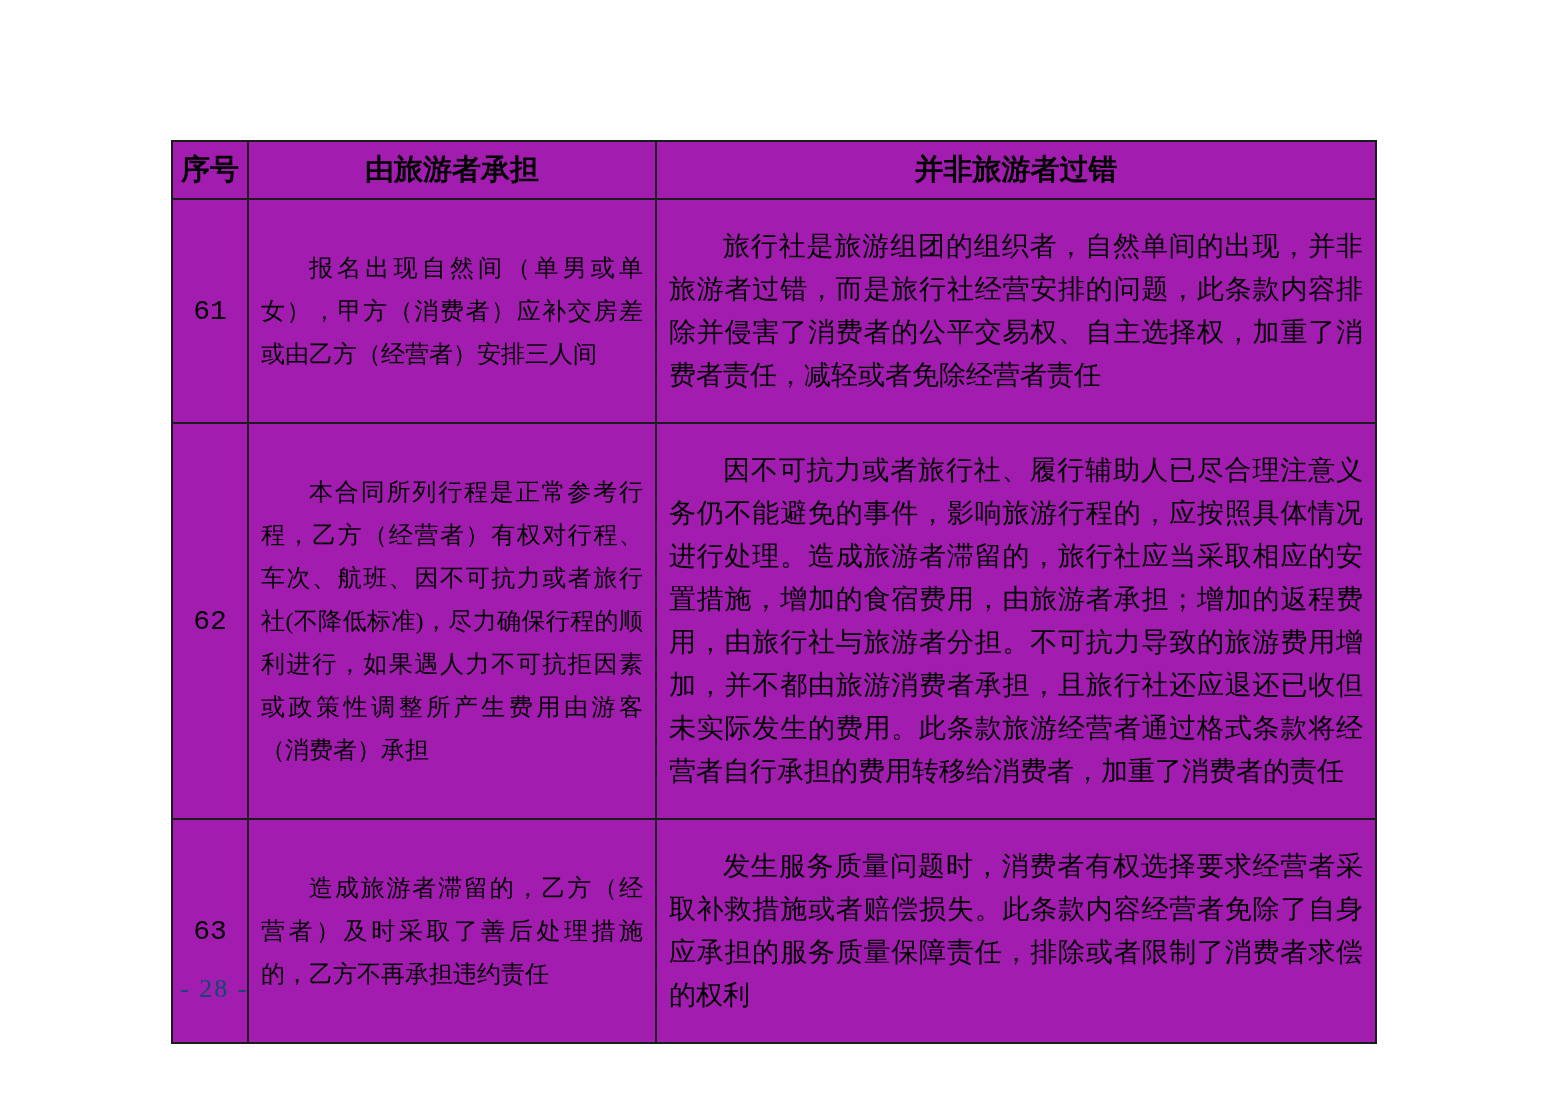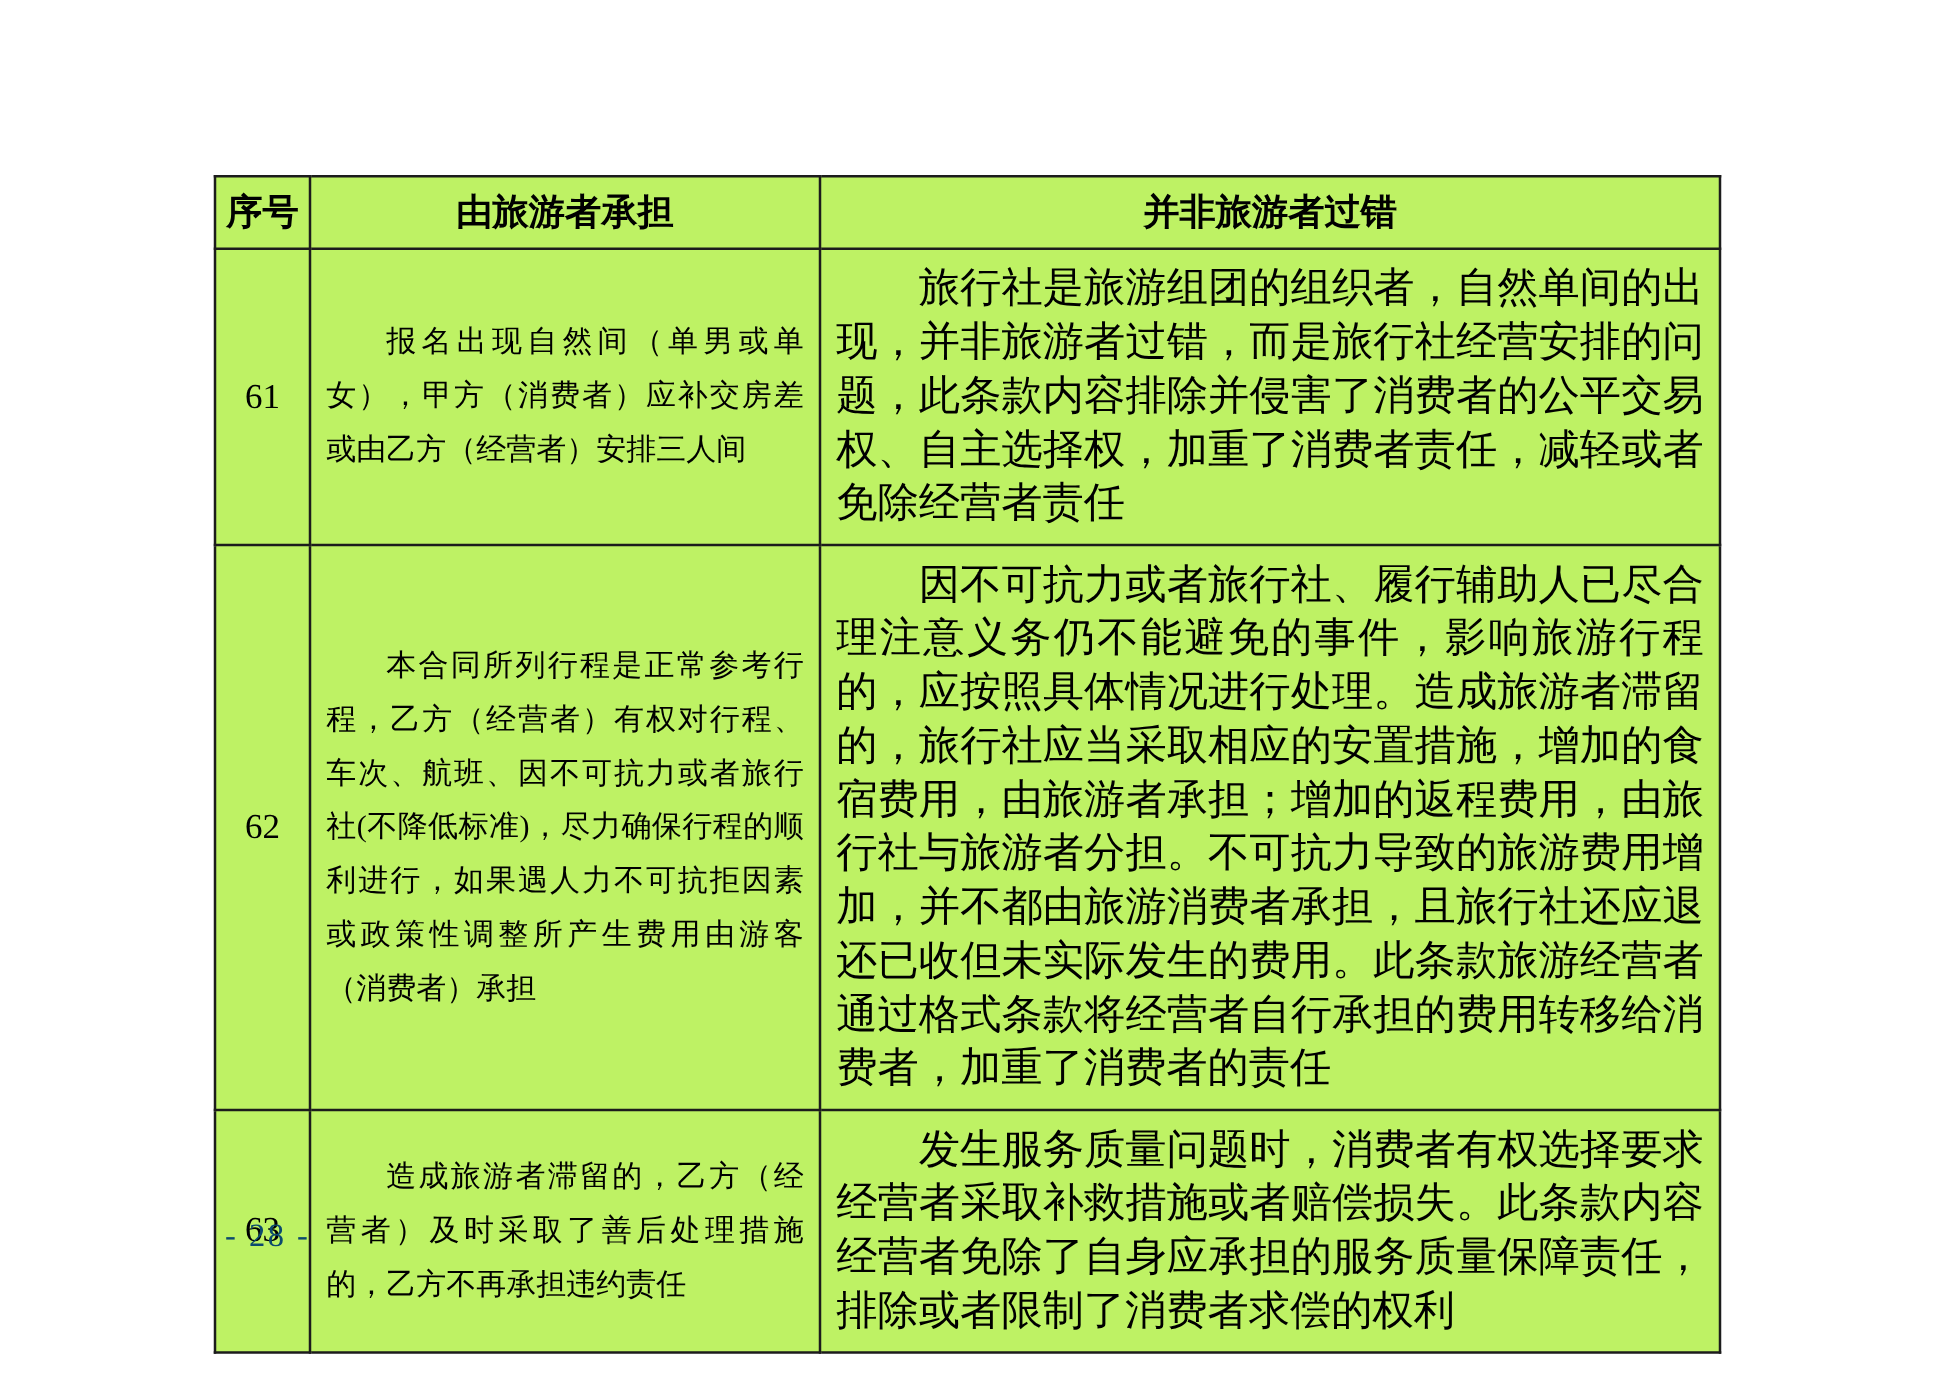--- a/index.html
+++ b/index.html
@@ -25,54 +25,55 @@
     width: 1204px;
     border-collapse: collapse;
     table-layout: fixed;
   }
   .clauses-table col.c-num    { width: 76px;  }
   .clauses-table col.c-clause { width: 408px; }
   .clauses-table col.c-analysis { width: 720px; }
   .clauses-table th,
   .clauses-table td {
     border: 2px solid #1c1c1c;
-    background: #bef264;
+    background: #a21caf;
   }
   .clauses-table th {
     height: 56px;
     font-size: 29px;
     font-weight: bold;
     text-align: center;
     vertical-align: middle;
     padding: 0;
   }
   .clauses-table td.cell-num {
     font-size: 28px;
     text-align: center;
     vertical-align: middle;
     padding: 0;
+    font-family: Liberation Mono, monospace;
   }
   .clauses-table td.cell-clause {
     font-size: 24px;
     line-height: 43px;
     text-align: justify;
     text-justify: inter-character;
     text-indent: 2em;
     vertical-align: middle;
     padding: 10px 12px;
     word-break: break-all;
   }
   .clauses-table td.cell-analysis {
-    font-size: 33px;
+    font-size: 27px;
     line-height: 43px;
     text-align: justify;
     text-justify: inter-character;
     text-indent: 2em;
     vertical-align: middle;
-    padding: 10px 12px;
+    padding: 25px 12px;
     word-break: break-all;
   }
   tr.row-61 { height: 196px; }
   tr.row-62 { height: 354px; }
   tr.row-63 { height: 187px; }
   .page-number {
     position: absolute;
     left: 180px;
     top: 974px;
     font-size: 26px;

